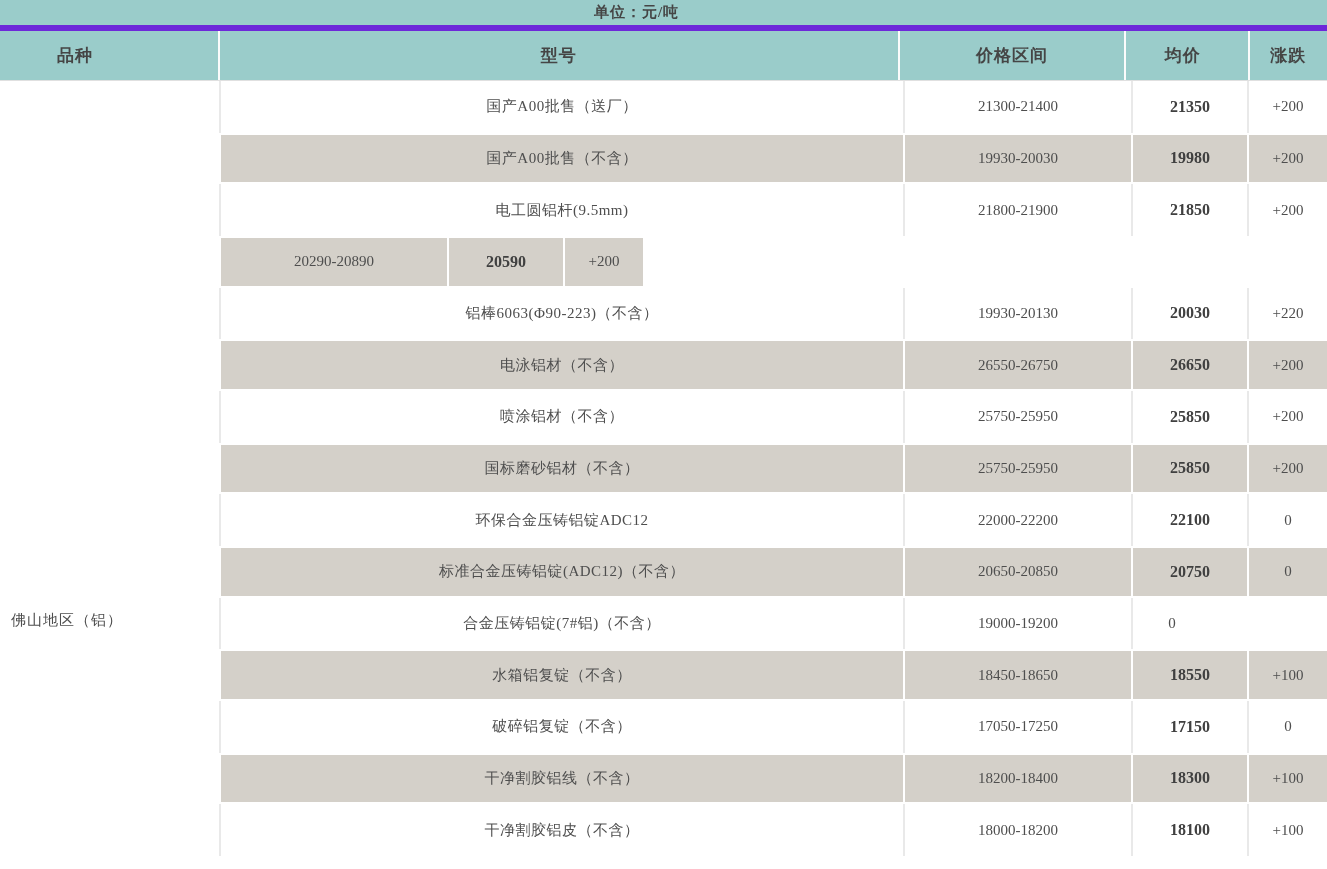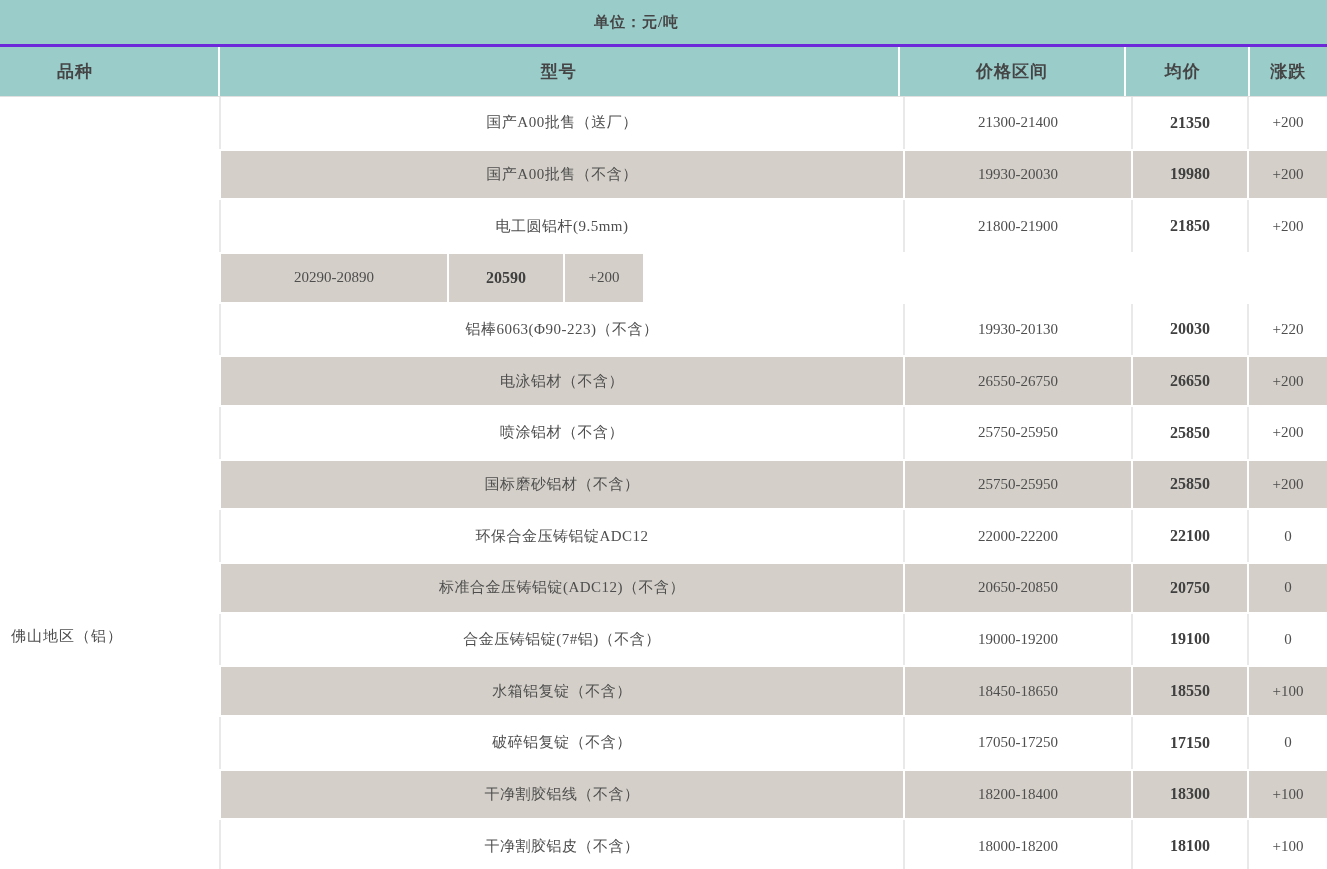--- a/index.html
+++ b/index.html
@@ -6,23 +6,23 @@
   html, body {
     width: 1327px; height: 869px;
     overflow: hidden;
     background: #ffffff;
     font-family: "Liberation Serif", "DejaVu Serif", serif;
   }
   .page { width: 1327px; height: 869px; background: #fff; }
 
   
   .banner {
-    height: 47px;
+    height: 31px;
     background: var(--teal, #9accca);
-    border-bottom: 3px solid #6d28d9;
+    border-bottom: 6px solid #6d28d9;
     display: flex; align-items: center; justify-content: center;
   }
   .banner-text {
     font-size: 15px; font-weight: bold; color: #454545;
     transform: translateX(-27px);
     letter-spacing: 1px;
   }
 
   
   .header-row {
@@ -161,21 +161,20 @@
   <div class="row">
     <div class="cell model">标准合金压铸铝锭(ADC12)（不含）</div>
     <div class="cell range">20650-20850</div>
     <div class="cell avg">20750</div>
     <div class="cell change">0</div>
   </div>
 
   <div class="row">
     <div class="cell model">合金压铸铝锭(7#铝)（不含）</div>
     <div class="cell range">19000-19200</div>
-    <div class="cell avg">19100</div>
     <div class="cell change">0</div>
   </div>
 
   <div class="row">
     <div class="cell model">水箱铝复锭（不含）</div>
     <div class="cell range">18450-18650</div>
     <div class="cell avg">18550</div>
     <div class="cell change">+100</div>
   </div>
 

